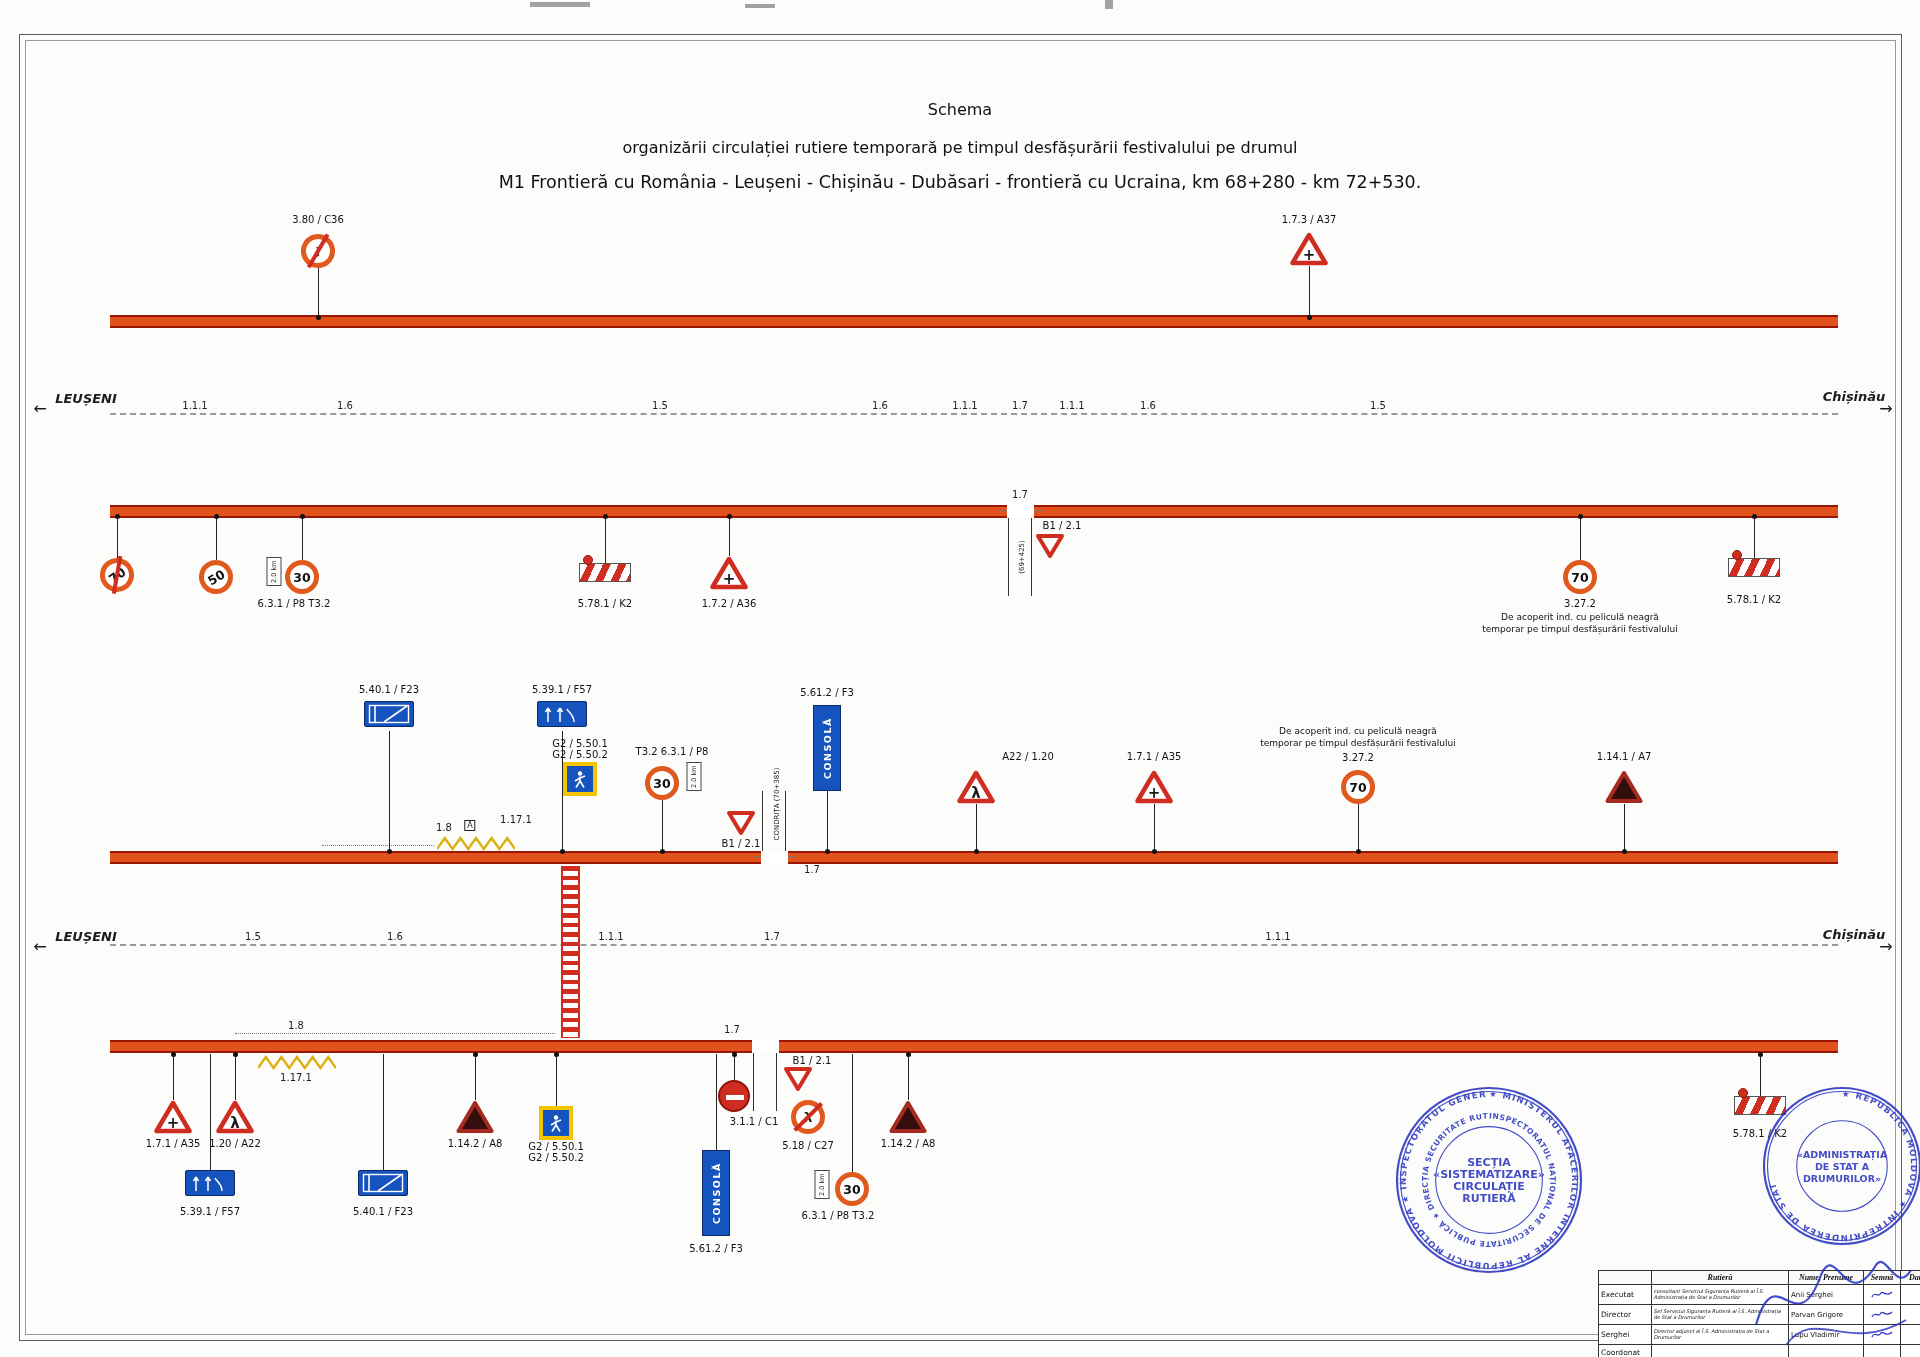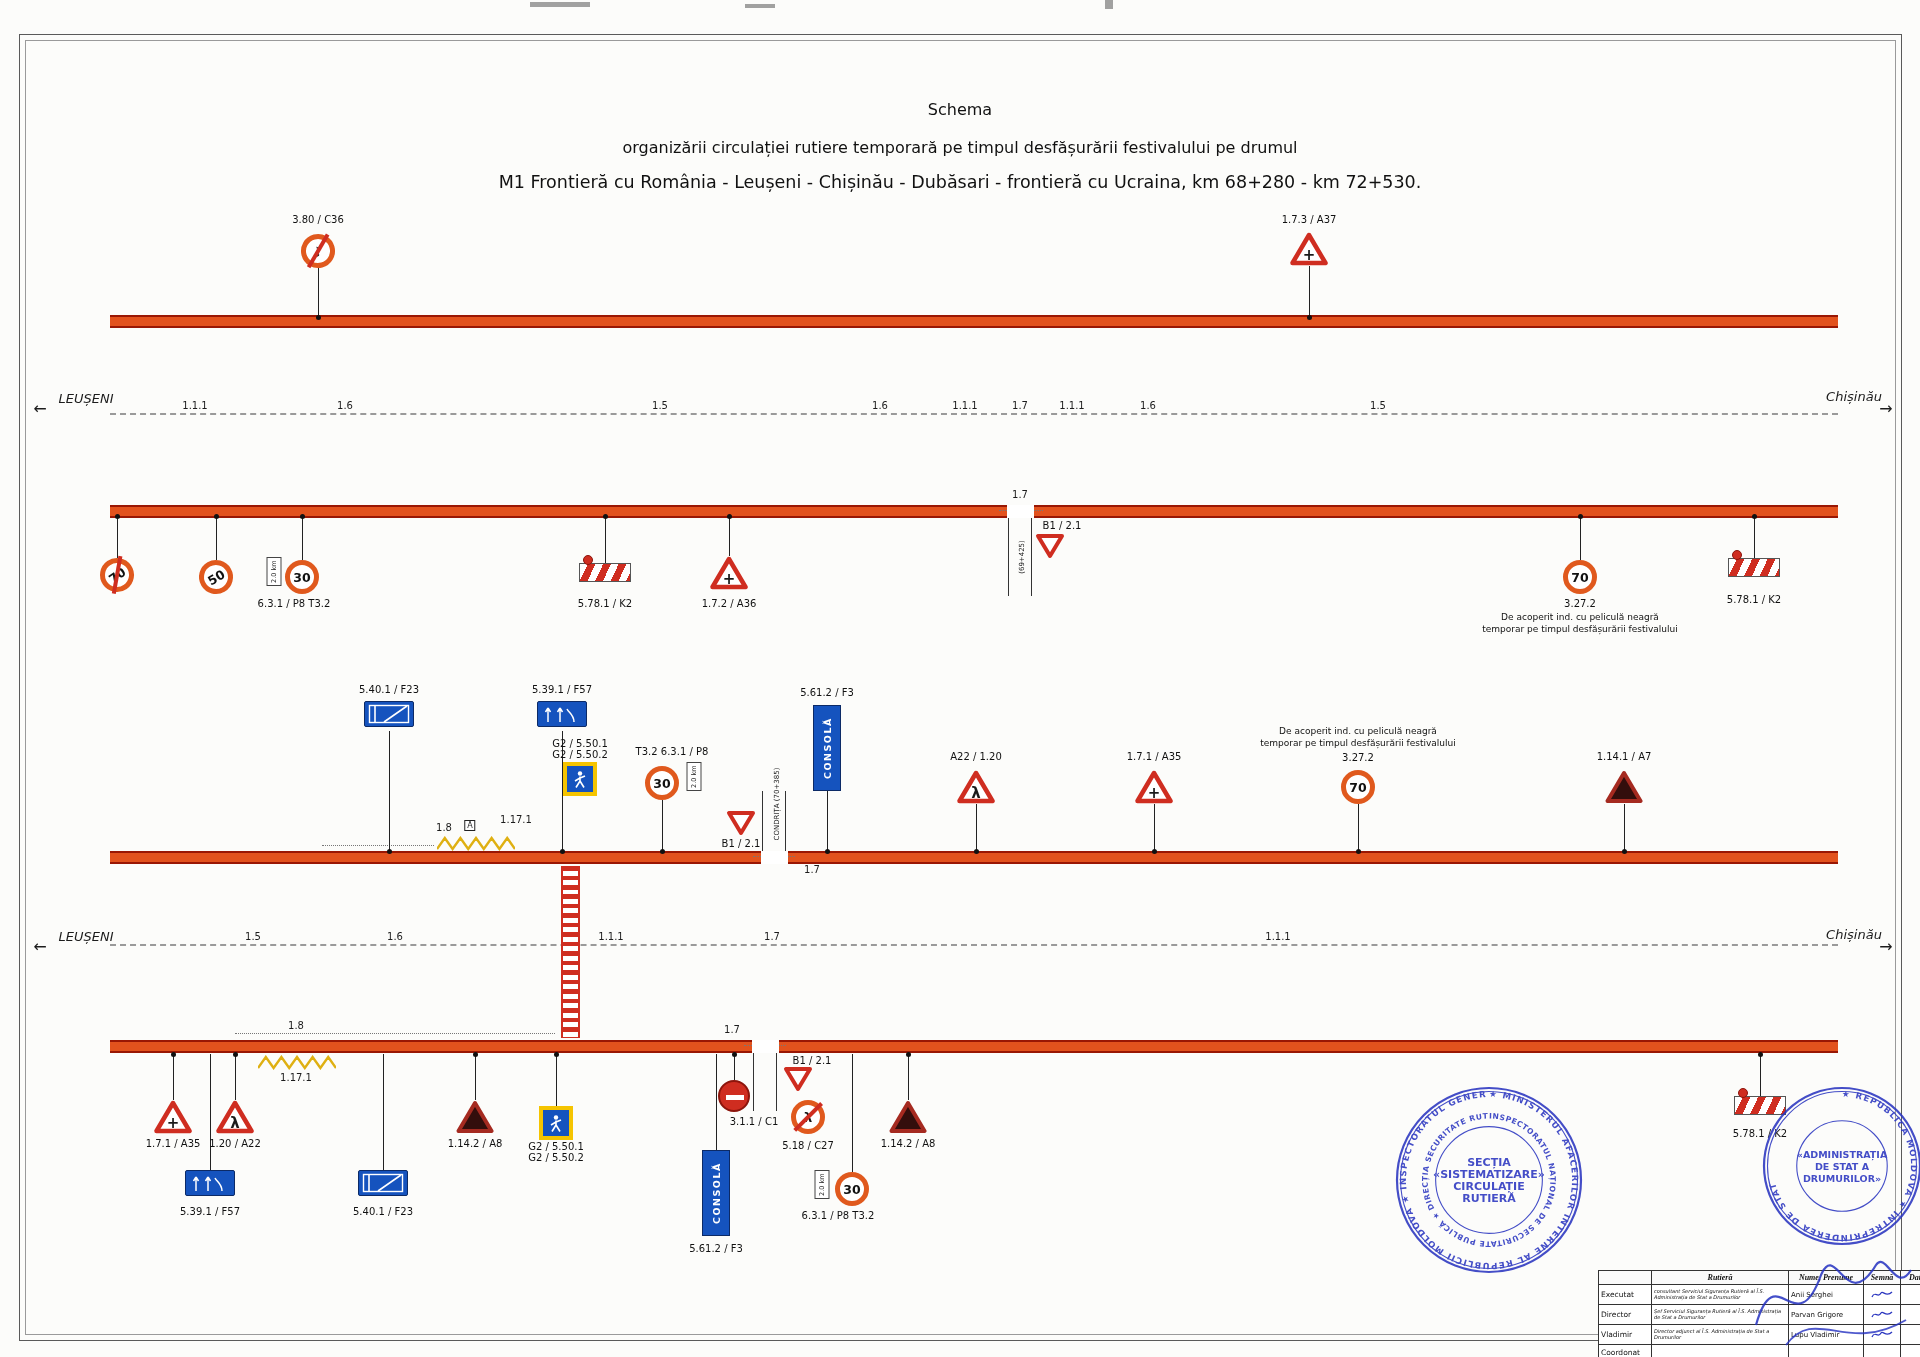--- a/index.html
+++ b/index.html
@@ -20,21 +20,21 @@
   .dl{position:absolute;height:0;border-top:1.6px dotted #777;z-index:2}
   .gap{position:absolute;height:13px;width:27px;background:#fff;z-index:2}
   .branch{position:absolute;width:24px;border-left:1.3px solid #333;border-right:1.3px solid #333;
           box-sizing:border-box;z-index:2}
   .zig{position:absolute;z-index:3}
   .crossing{position:absolute;z-index:3;background:repeating-linear-gradient(to bottom,#cf2d20 0 4.5px,#fff 4.5px 9.5px);
             border-left:2px solid #cf2d20;border-right:2px solid #cf2d20;box-sizing:border-box}
   .stem{position:absolute;width:1.3px;background:#222;z-index:2}
   .dot{position:absolute;width:5px;height:5px;border-radius:50%;background:#111;z-index:3}
   .dtext{position:absolute;transform:translateX(-50%);font-size:10px;white-space:nowrap;z-index:4;color:#1c1c1c}
-  .place{font-size:13px;font-weight:normal;font-style:italic}
+  .place{font-size:13px;font-weight:bold;font-style:italic}
   .arrow{font-size:16px}
   .abox{border:1px solid #222;padding:0 2px;font-size:8px;background:#fff}
   .vtext{position:absolute;font-size:7px;white-space:nowrap;z-index:4;color:#222;
          transform:translate(-50%,-50%) rotate(-90deg)}
   .sign{position:absolute;transform:translateX(-50%);z-index:5;display:flex;flex-direction:column;align-items:center}
   .slabel{position:absolute;transform:translateX(-50%);font-size:10px;white-space:nowrap;z-index:6;color:#111}
   .note{font-size:9px}
   .circ{position:relative;width:24px;height:24px;border:5px solid #e0591d;border-radius:50%;background:#fff;
         color:#111;font-size:12.5px;font-weight:bold;display:flex;align-items:center;justify-content:center}
   .rs{font-size:13px}
@@ -272,21 +272,21 @@
     </div>
     <div class="slabel " style="left:741px;top:838px">B1 / 2.1</div>
     <div class="stem" style="left:976px;top:804px;height:47px"></div>
     <div class="dot" style="left:973.5px;top:848.5px"></div>
     <div class="sign" style="left:976px;top:770px">
       <svg width="38" height="34" viewBox="0 0 38 34">
         <path d="M19 3 L35.5 31 L2.5 31 Z" fill="#fff" stroke="#cf2d20" stroke-width="4.5" stroke-linejoin="round"></path>
         <text x="19" y="28" text-anchor="middle" font-size="15" font-weight="bold" fill="#1a1a1a" font-family="DejaVu Sans">λ</text>
       </svg>
     </div>
-    <div class="slabel " style="left:976px;top:751px">A22 / 1.20</div>
+    <div class="slabel " style="left:1028px;top:751px">A22 / 1.20</div>
     <div class="stem" style="left:1154px;top:804px;height:47px"></div>
     <div class="dot" style="left:1151.5px;top:848.5px"></div>
     <div class="sign" style="left:1154px;top:770px">
       <svg width="38" height="34" viewBox="0 0 38 34">
         <path d="M19 3 L35.5 31 L2.5 31 Z" fill="#fff" stroke="#cf2d20" stroke-width="4.5" stroke-linejoin="round"></path>
         <text x="19" y="28" text-anchor="middle" font-size="15" font-weight="bold" fill="#1a1a1a" font-family="DejaVu Sans">+</text>
       </svg>
     </div>
     <div class="slabel " style="left:1154px;top:751px">1.7.1 / A35</div>
     <div class="stem" style="left:1358px;top:804px;height:47px"></div>
@@ -460,21 +460,21 @@
       <tr>
         <td class="rl">Director</td>
         <td class="fn">Șef Serviciul Siguranța Rutieră al Î.S. Administrația de Stat a Drumurilor</td>
         <td class="nm">Parvan Grigore</td>
         <td class="sg"><svg width="24" height="11" viewBox="0 0 24 11">
             <path d="M2 8 C5 1 8 10 11 4 C13 1 16 9 22 3" fill="none" stroke="#2b36c0" stroke-width="1.3"></path>
           </svg></td>
         <td class="dt"></td>
       </tr>
       <tr>
-        <td class="rl">Vladimir</td>
+        <td class="rl">Serghei</td>
         <td class="fn">Director adjunct al Î.S. Administrația de Stat a Drumurilor</td>
         <td class="nm">Lupu Vladimir</td>
         <td class="sg"><svg width="24" height="11" viewBox="0 0 24 11">
             <path d="M2 8 C5 1 8 10 11 4 C13 1 16 9 22 3" fill="none" stroke="#2b36c0" stroke-width="1.3"></path>
           </svg></td>
         <td class="dt"></td>
       </tr>
       <tr>
         <td class="rl">Coordonat</td>
         <td class="fn"></td>

